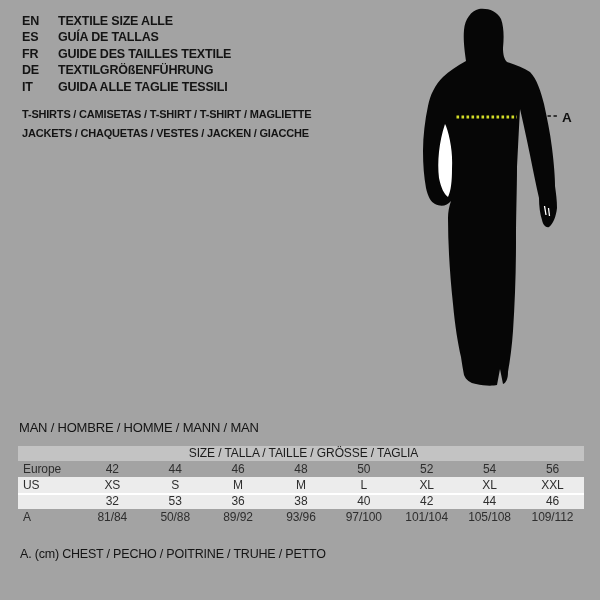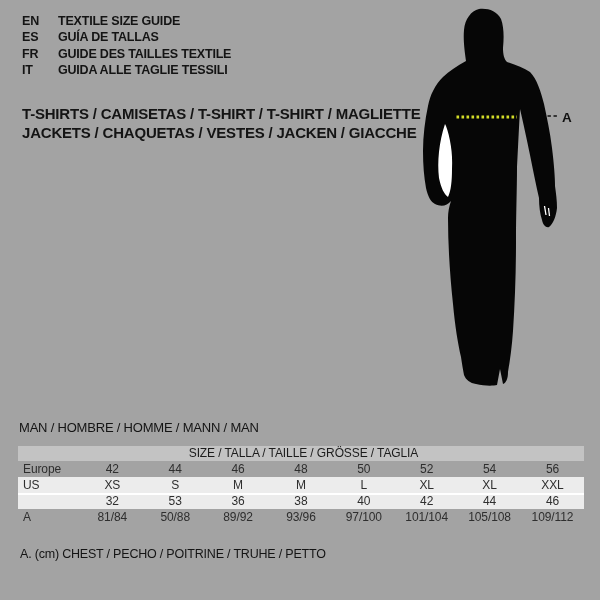--- a/index.html
+++ b/index.html
@@ -12,21 +12,21 @@
   html,body{margin:0;padding:0;background:#fff;}
   .canvas{
     position:relative;width:600px;height:600px;background:#a3a3a3;overflow:hidden;
     font-family:"Liberation Sans","DejaVu Sans",sans-serif;color:var(--ink);
   }
   
   .lang-list{position:absolute;left:22px;top:13px;}
   .lang-row{display:flex;font-weight:700;font-size:12.5px;line-height:16.4px;letter-spacing:-0.2px;}
   .lang-code{width:36px;flex:0 0 36px;}
   
-  .category-list{position:absolute;left:22px;top:105px;font-weight:700;font-size:15px;line-height:18.5px;letter-spacing:-0.2px;}
+  .category-list{position:absolute;left:22px;top:105px;font-weight:700;font-size:11px;line-height:18.5px;letter-spacing:-0.2px;}
   
   .figure-svg{position:absolute;left:0;top:0;width:600px;height:600px;}
   
   .section-title{position:absolute;left:19px;top:420px;font-weight:400;font-size:13px;letter-spacing:-0.2px;}
   
   .size-table{
     position:absolute;left:18px;top:446px;width:566px;
     border-collapse:collapse;table-layout:fixed;
     font-size:12px;color:var(--table-ink);letter-spacing:-0.1px;
   }
@@ -42,29 +42,33 @@
   .footnote{position:absolute;left:20px;top:547px;font-weight:400;font-size:12.5px;letter-spacing:-0.2px;}
 </style>
 </head>
 <body>
 
 <div class="canvas">
 
   <div class="lang-list">
       <div class="lang-row">
         <span class="lang-code">EN</span>
-        <span>TEXTILE SIZE GUIDE</span>
+        <span>TEXTILE SIZE ALLE</span>
       </div>
       <div class="lang-row">
         <span class="lang-code">ES</span>
         <span>GUÍA DE TALLAS</span>
       </div>
       <div class="lang-row">
         <span class="lang-code">FR</span>
         <span>GUIDE DES TAILLES TEXTILE</span>
+      </div>
+      <div class="lang-row">
+        <span class="lang-code">DE</span>
+        <span>TEXTILGRÖßENFÜHRUNG</span>
       </div>
       <div class="lang-row">
         <span class="lang-code">IT</span>
         <span>GUIDA ALLE TAGLIE TESSILI</span>
       </div>
     </div>
 
   <div class="category-list">
       <div>T-SHIRTS / CAMISETAS / T-SHIRT / T-SHIRT / MAGLIETTE</div>
       <div>JACKETS / CHAQUETAS / VESTES / JACKEN / GIACCHE</div>

